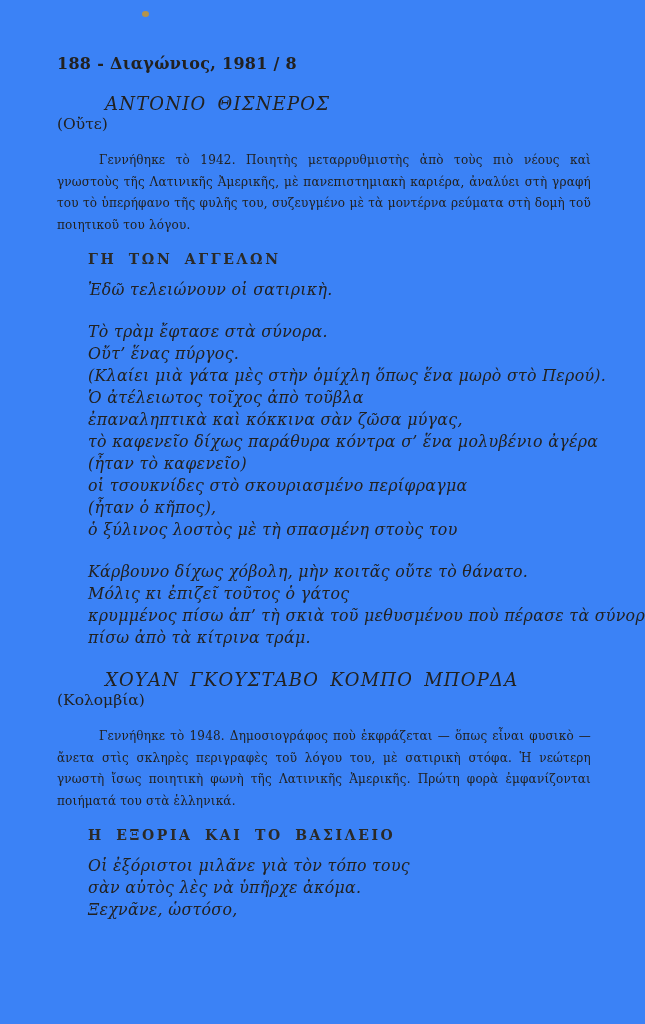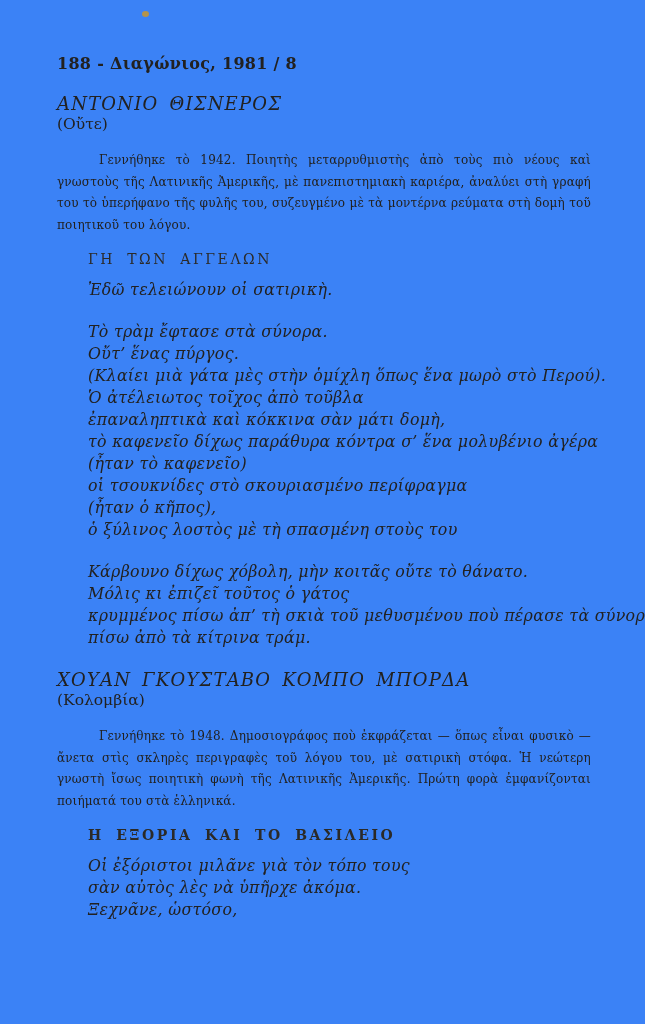--- a/index.html
+++ b/index.html
@@ -38,20 +38,21 @@
     font-weight: 700;
     letter-spacing: 0.3px;
   }
   .author-heading {
     margin-top: 20px;
     font-size: 18px;
     line-height: 21px;
     font-style: italic;
     letter-spacing: 1.2px;
     word-spacing: 4px;
+    margin-left: 48px;
   }
   .author-origin {
     font-size: 15.5px;
     line-height: 20px;
   }
   .author-bio {
     margin-top: 16px;
     font-size: 12px;
     line-height: 21.5px;
     text-align: justify;
@@ -59,20 +60,21 @@
     letter-spacing: 0.2px;
   }
   .poem-title {
     margin-top: 15px;
     margin-left: 31px;
     font-size: 14px;
     line-height: 16px;
     letter-spacing: 2.6px;
     word-spacing: 5px;
     color: #2b2a28;
+    font-weight: bold;
   }
   .poem-title.bold {
     font-weight: 700;
   }
   .poem {
     margin-top: 12px;
     margin-left: 31px;
     font-style: italic;
     font-size: 15.8px;
   }
@@ -107,21 +109,21 @@
       <div class="poem-title">ΓΗ ΤΩΝ ΑΓΓΕΛΩΝ</div>
       <div class="poem">
           <div class="stanza">
             <div class="poem-line">Ἐδῶ τελειώνουν οἱ σατιρικὴ.</div>
           </div>
           <div class="stanza">
             <div class="poem-line">Τὸ τρὰμ ἔφτασε στὰ σύνορα.</div>
             <div class="poem-line">Οὔτ’ ἕνας πύργος.</div>
             <div class="poem-line">(Κλαίει μιὰ γάτα μὲς στὴν ὁμίχλη ὅπως ἕνα μωρὸ στὸ Περού).</div>
             <div class="poem-line">Ὁ ἀτέλειωτος τοῖχος ἀπὸ τοῦβλα</div>
-            <div class="poem-line">ἐπαναληπτικὰ καὶ κόκκινα σὰν μάτι δομὴ,</div>
+            <div class="poem-line">ἐπαναληπτικὰ καὶ κόκκινα σὰν ζῶσα μύγας,</div>
             <div class="poem-line">τὸ καφενεῖο δίχως παράθυρα κόντρα σ’ ἕνα μολυβένιο ἀγέρα</div>
             <div class="poem-line">(ἦταν τὸ καφενεῖο)</div>
             <div class="poem-line">οἱ τσουκνίδες στὸ σκουριασμένο περίφραγμα</div>
             <div class="poem-line">(ἦταν ὁ κῆπος),</div>
             <div class="poem-line">ὁ ξύλινος λοστὸς μὲ τὴ σπασμένη στοὺς του</div>
           </div>
           <div class="stanza">
             <div class="poem-line">Κάρβουνο δίχως χόβολη, μὴν κοιτᾶς οὔτε τὸ θάνατο.</div>
             <div class="poem-line">Μόλις κι ἐπιζεῖ τοῦτος ὁ γάτος</div>
             <div class="poem-line">κρυμμένος πίσω ἀπ’ τὴ σκιὰ τοῦ μεθυσμένου ποὺ πέρασε τὰ σύνορα</div>

